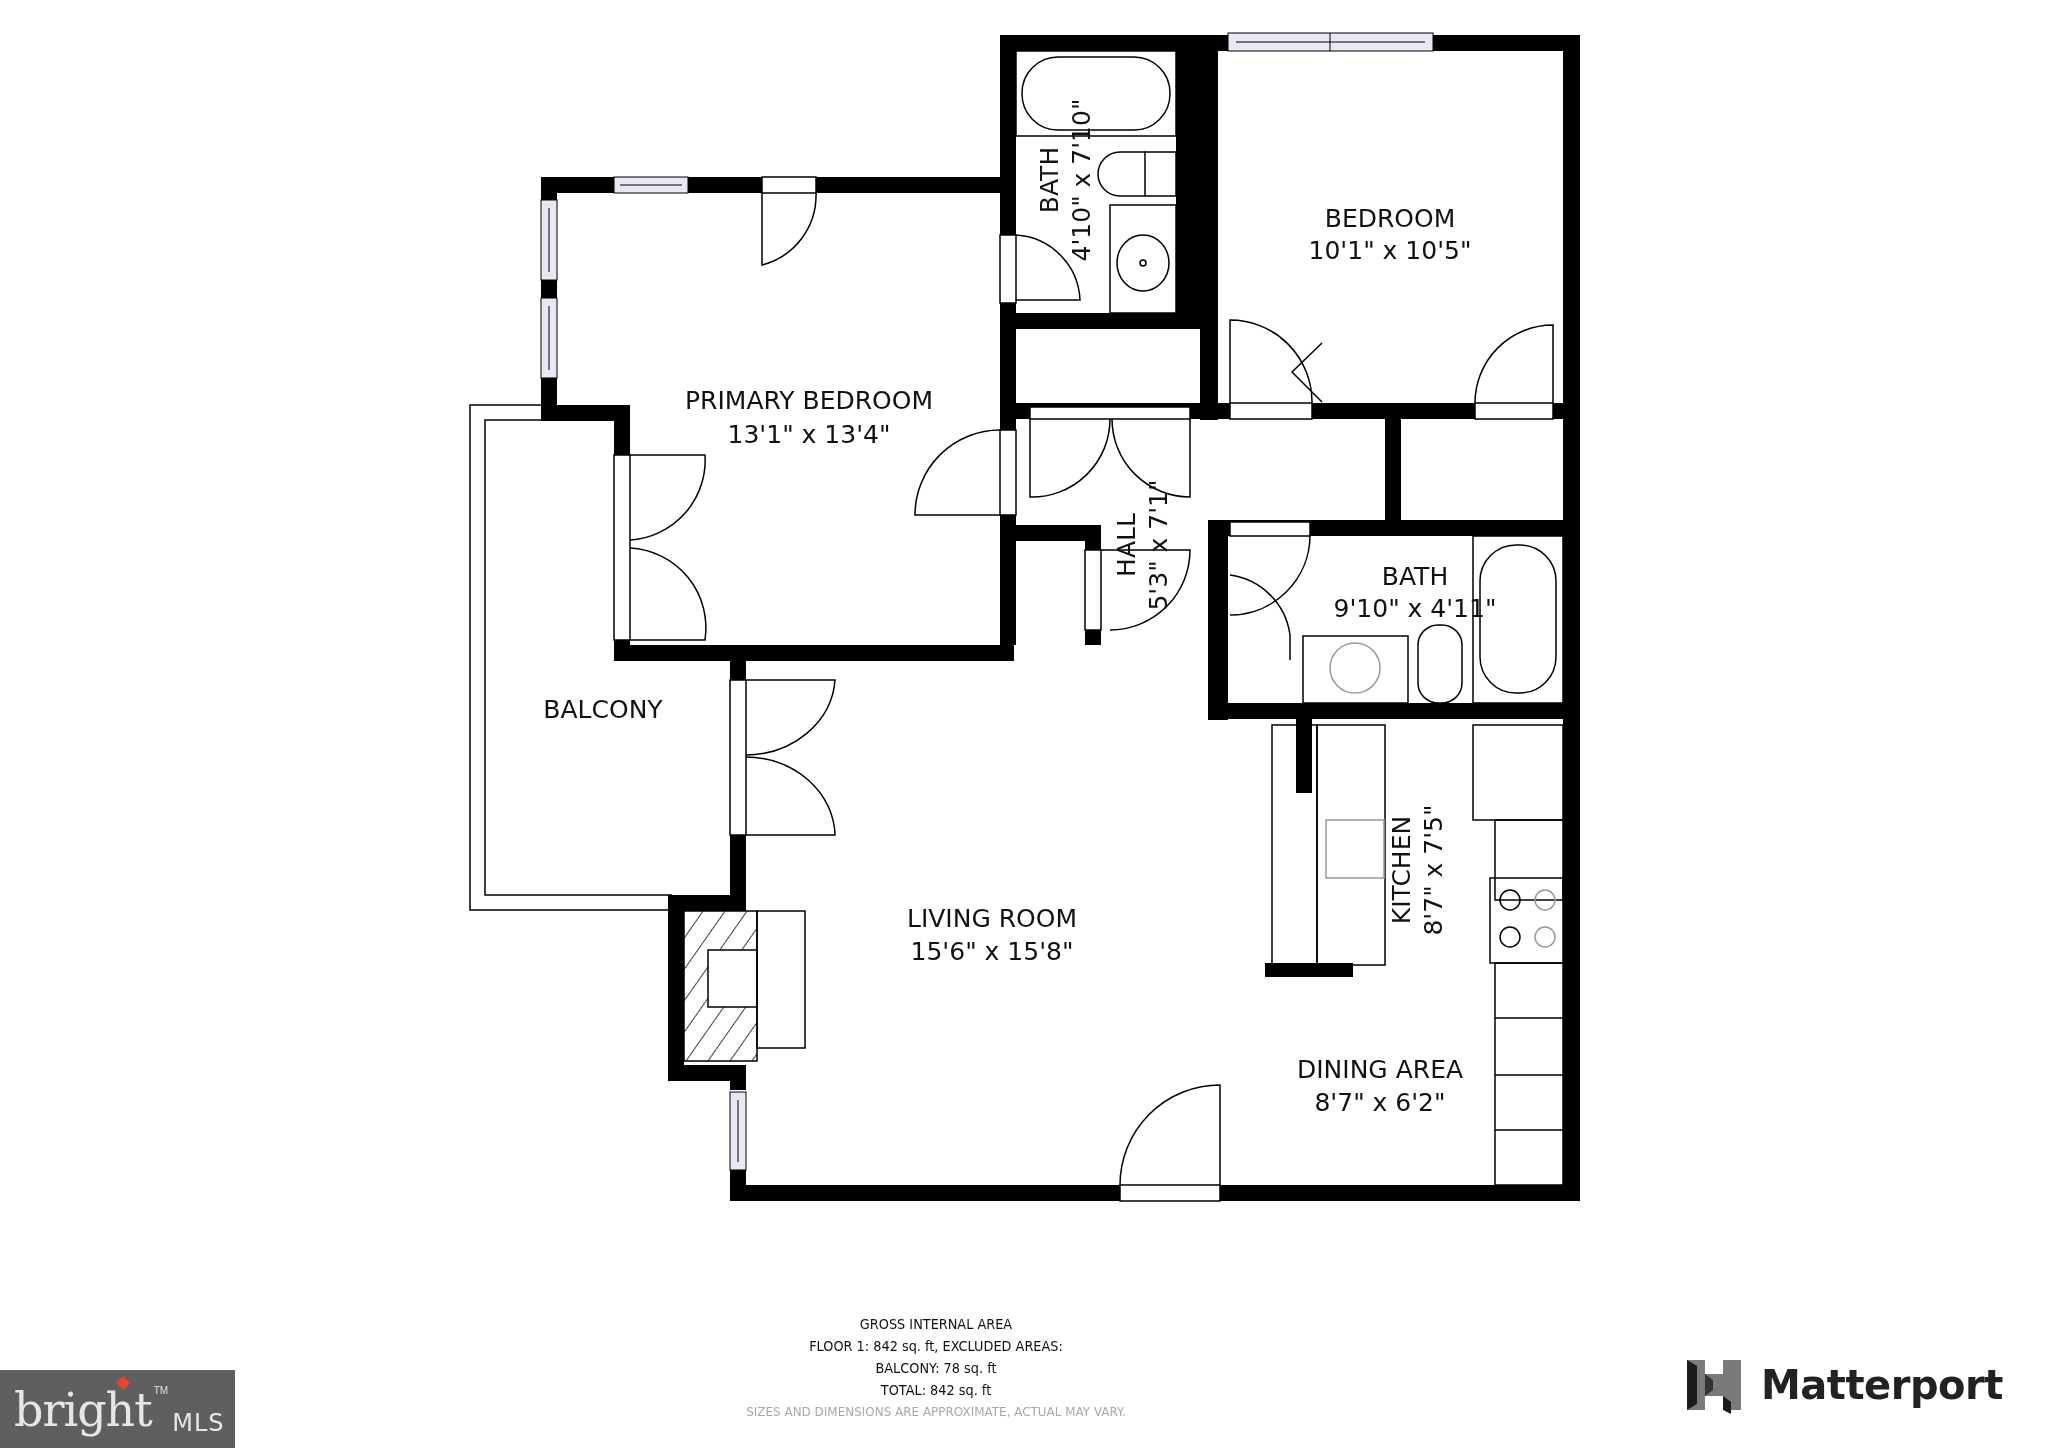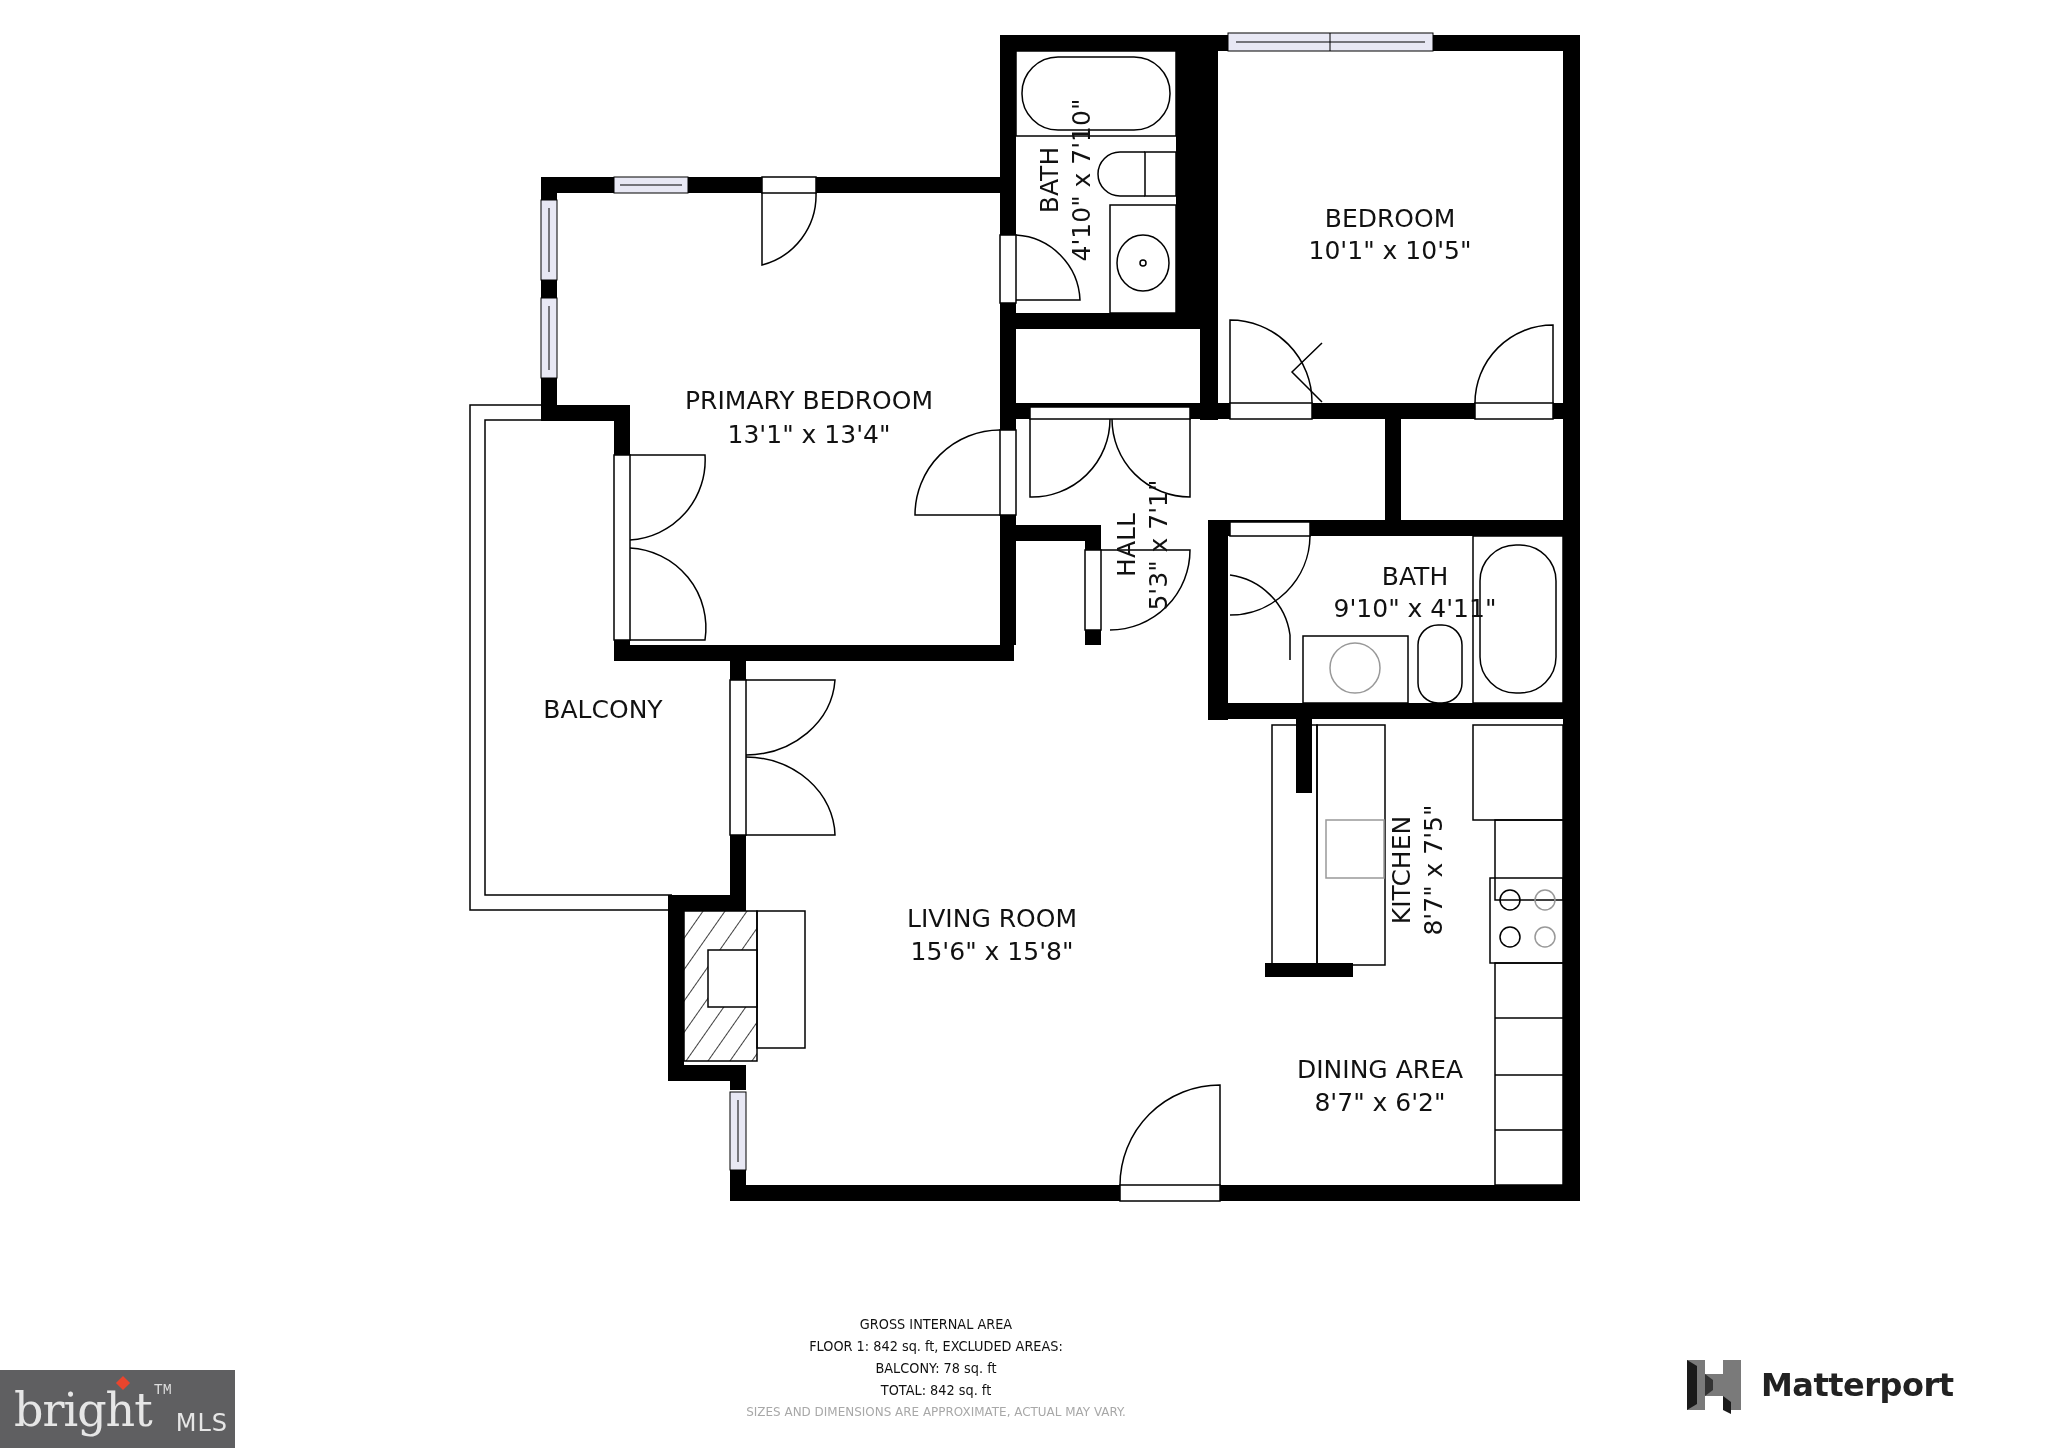--- a/index.html
+++ b/index.html
@@ -5,24 +5,24 @@
   html, body { margin: 0; padding: 0; background: #ffffff; }
   body { width: 2048px; height: 1448px; position: relative; overflow: hidden; font-family: "DejaVu Sans", sans-serif; }
   #plan { position: absolute; left: 0; top: 0; width: 2048px; height: 1448px; }
   .room-label { font-family: "DejaVu Sans", sans-serif; font-size: 25px; fill: #111; text-anchor: middle; }
   .footer { position: absolute; left: 0; width: 1872px; text-align: center; font-family: "DejaVu Sans", sans-serif; color: #111; }
   .footer .line { font-size: 14px; line-height: 22px; transform: scaleX(0.92); }
   .footer .disclaimer { color: #a8a8a8; font-size: 13px; }
   .bright-logo { position: absolute; left: 0; top: 1370px; width: 235px; height: 80px; background: #5f5f61; display: flex; align-items: center; padding-left: 14px; box-sizing: border-box; }
   .bright-word { font-family: "DejaVu Serif", serif; color: #e6e6e6; font-size: 46px; letter-spacing: -1px; position: relative; }
   .bright-star { position: absolute; top: 8px; left: 118px; width: 10px; height: 10px; background: #e9452d; transform: rotate(45deg); }
-  .bright-tm { font-size: 15px; color: #ddd; position: relative; top: -20px; margin-left: 2px; font-family: Liberation Mono, monospace; }
+  .bright-tm { font-size: 10px; color: #ddd; position: relative; top: -20px; margin-left: 2px; font-family: Liberation Sans, sans-serif; }
   .bright-mls { font-family: "DejaVu Sans", sans-serif; color: #e6e6e6; font-size: 24px; margin-left: 4px; margin-top: 25px; letter-spacing: 1px; }
   .mp-logo { position: absolute; left: 1685px; top: 1355px; height: 60px; display: flex; align-items: center; }
-  .mp-word { font-family: "DejaVu Sans", sans-serif; font-weight: bold; font-size: 32px; color: #222; margin-left: 18px; letter-spacing: -0.5px; }
+  .mp-word { font-family: "DejaVu Sans", sans-serif; font-weight: bold; font-size: 40px; color: #222; margin-left: 18px; letter-spacing: -0.5px; }
 </style>
 </head>
 <body>
 
 <svg id="plan" viewBox="0 0 2048 1448" xmlns="http://www.w3.org/2000/svg">
   <defs>
     <pattern id="hatch" patternUnits="userSpaceOnUse" width="18" height="18" patternTransform="rotate(35)">
       <line x1="0" y1="0" x2="0" y2="18" stroke="#000" stroke-width="1.5"></line>
     </pattern>
   </defs>

